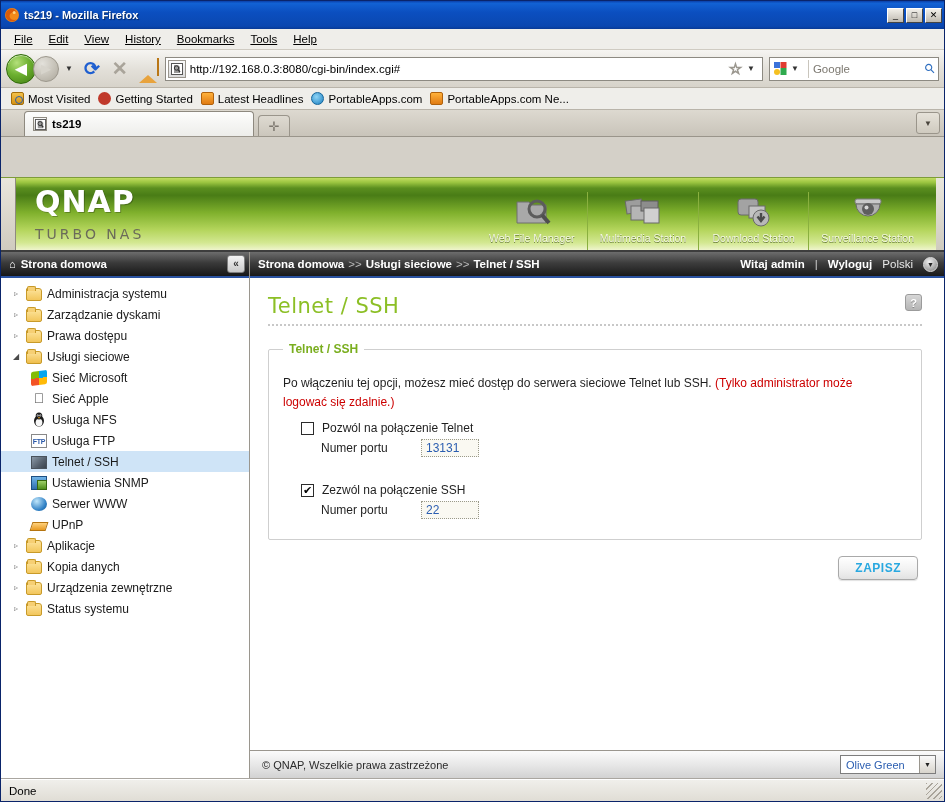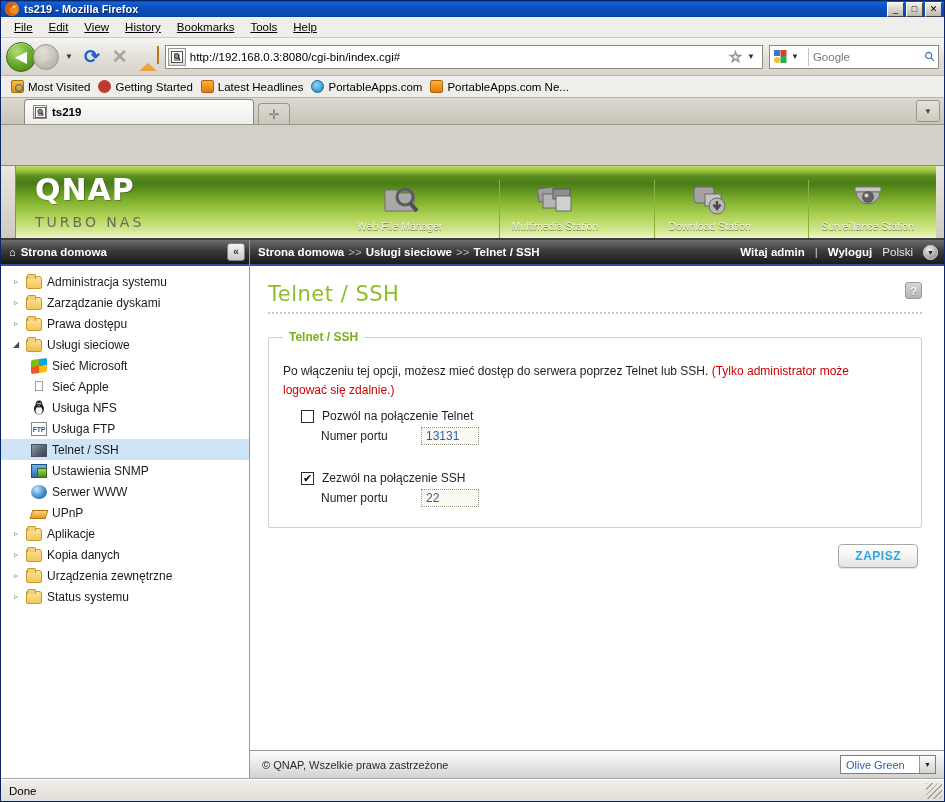--- a/index.html
+++ b/index.html
@@ -15,21 +15,21 @@
   #window {
     width: 945px; height: 802px;
     background: #d4d0c8;
     border: 1px solid #0a246a;
     position: relative;
     display: flex; flex-direction: column;
   }
 
   
   #titlebar {
-    height: 16px;
+    height: 28px;
     background: linear-gradient(to bottom, #0a3fa8 0%, #1262d4 8%, #0b4fc0 40%, #0a47b0 90%, #083a96 100%);
     display: flex; align-items: center;
     padding: 0 2px 0 3px;
     color: #fff;
     flex: 0 0 auto;
   }
   #titlebar .ff-icon {
     width: 16px; height: 16px; margin-right: 4px;
     position: relative; flex: 0 0 auto;
   }
@@ -220,21 +220,21 @@
   .qnap-logo {
     font-size: 30px; font-weight: bold; color: #fff;
     letter-spacing: 1px; line-height: 1;
     font-family: "DejaVu Sans", sans-serif;
     text-shadow: 1px 1px 0 rgba(0,0,0,.25);
   }
   .qnap-sub {
     font-size: 14px; letter-spacing: 3px; color: #6b6b5a;
     margin-top: 9px; font-family: "DejaVu Sans", sans-serif;
   }
-  .banner-apps { flex: 1 1 auto; display: flex; align-items: flex-end; justify-content: flex-end; padding-right: 18px; gap: 44px;}
+  .banner-apps { flex: 1 1 auto; display: flex; align-items: flex-end; justify-content: flex-end; padding-right: 18px;}
   .app-item {
     display: flex; flex-direction: column; align-items: center; justify-content: flex-end;
     padding: 0 12px 6px; position: relative; min-width: 110px;
   }
   .app-item + .app-item { border-left: 1px solid #8ab03f; }
   .app-ico { width: 42px; height: 38px; position: relative; margin-bottom: 2px;}
   .app-label { font-size: 10.5px; color: #f3f7e2; text-shadow: 0 1px 0 rgba(70,90,30,.7); white-space: nowrap;}
 
   
   #bodyrow { flex: 1 1 auto; display: flex; overflow: hidden; background: #fff; }
@@ -732,21 +732,21 @@
 
         <div id="panel">
           <div class="page-title">Telnet / SSH</div>
           <div class="help-btn">?</div>
           <div class="dots-sep"></div>
 
           <fieldset class="group">
             <legend>Telnet / SSH</legend>
 
             <div class="desc">
-              <span>Po włączeniu tej opcji, możesz mieć dostęp do serwera poprzez Telnet lub SSH.</span>
+              <span>Po włączeniu tej opcji, możesz mieć dostęp do serwera sieciowe Telnet lub SSH.</span>
               <span class="warn">(Tylko administrator może logować się zdalnie.)</span>
             </div>
 
             <div class="cbrow">
               <span class="cbox"></span>
               <label>Pozwól na połączenie Telnet</label>
             </div>
             <div class="portrow">
               <span class="portlabel">Numer portu</span>
               <span class="portinput">13131</span>

